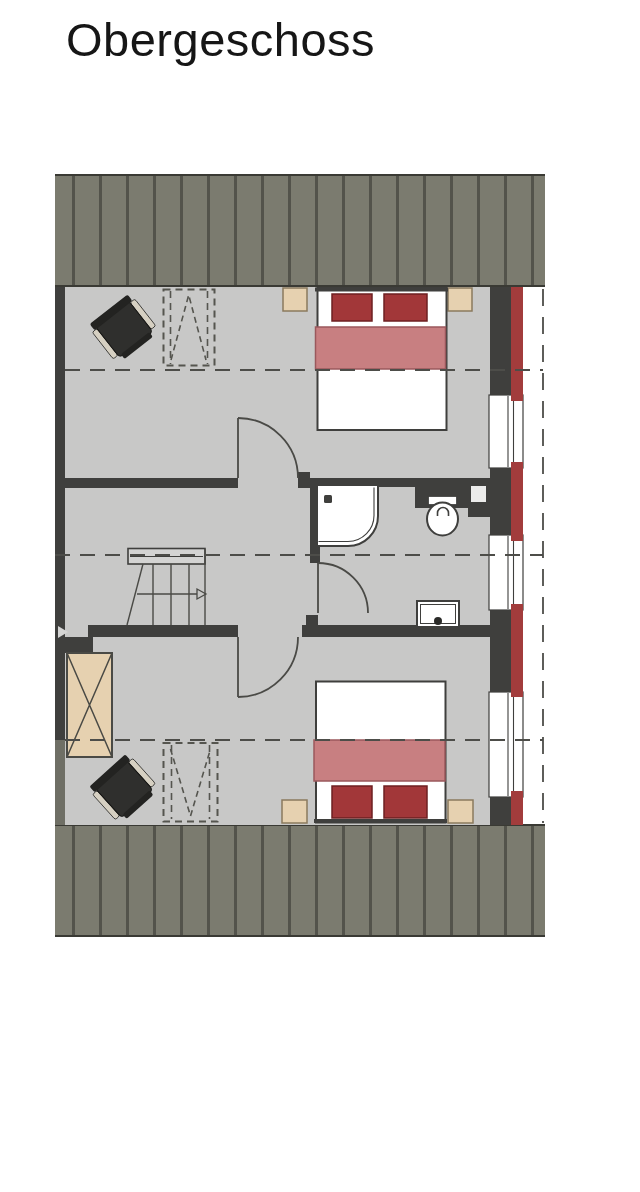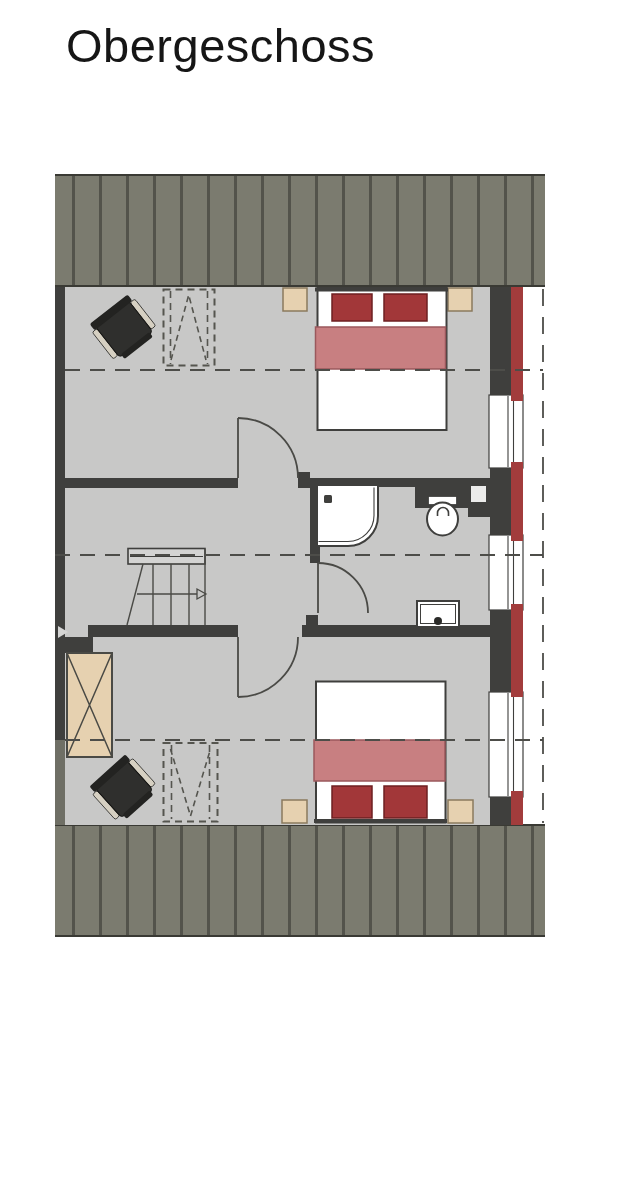--- a/index.html
+++ b/index.html
@@ -20,21 +20,21 @@
     --blanket-border:#9a585c;
     --furniture-beige:#e6d1b0;
     --furniture-border:#8a7a5e;
     --chair-dark:#2f2f2d;
     --chair-light:#d6d0c2;
     --title-color:#161616;
   }
   html,body{margin:0;padding:0;}
   body{width:640px;height:1192px;background:var(--page-bg);font-family:"Liberation Sans",sans-serif;}
   #canvas{position:relative;width:640px;height:1192px;background:var(--page-bg);overflow:hidden;}
-  .title{position:absolute;left:66px;top:18px;font-size:47px;font-weight:400;color:var(--title-color);letter-spacing:0.5px;}
+  .title{position:absolute;left:66px;top:12px;font-size:47px;font-weight:400;color:var(--title-color);letter-spacing:0.5px;}
   .roof{
     position:absolute;
     background:repeating-linear-gradient(90deg,
       var(--roof) 0px, var(--roof) 24px,
       var(--roof-stripe) 24px, var(--roof-stripe) 27px);
     background-position:-7px 0;
     border-top:2px solid var(--roof-edge);
     border-bottom:2px solid var(--roof-edge);
     box-sizing:border-box;
   }

